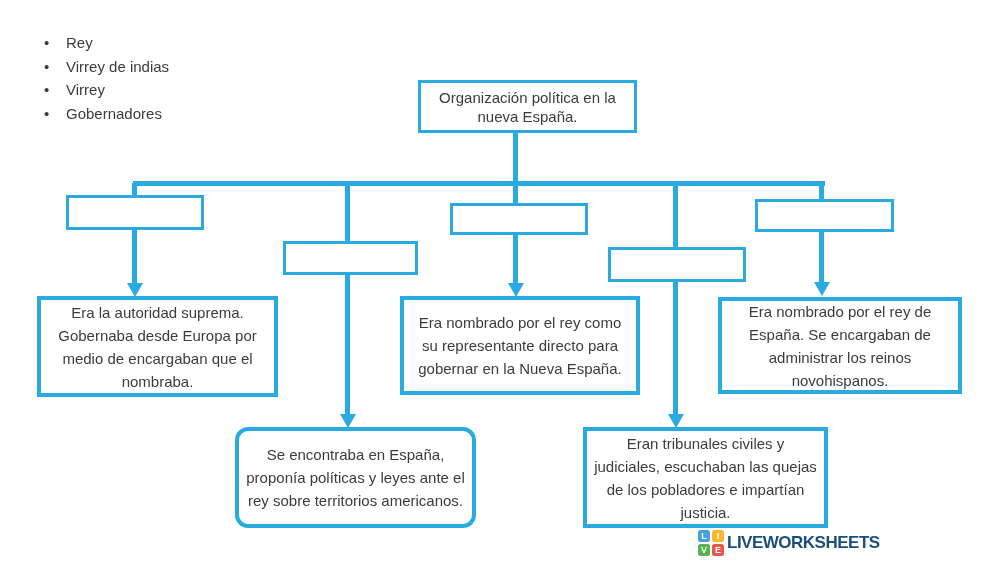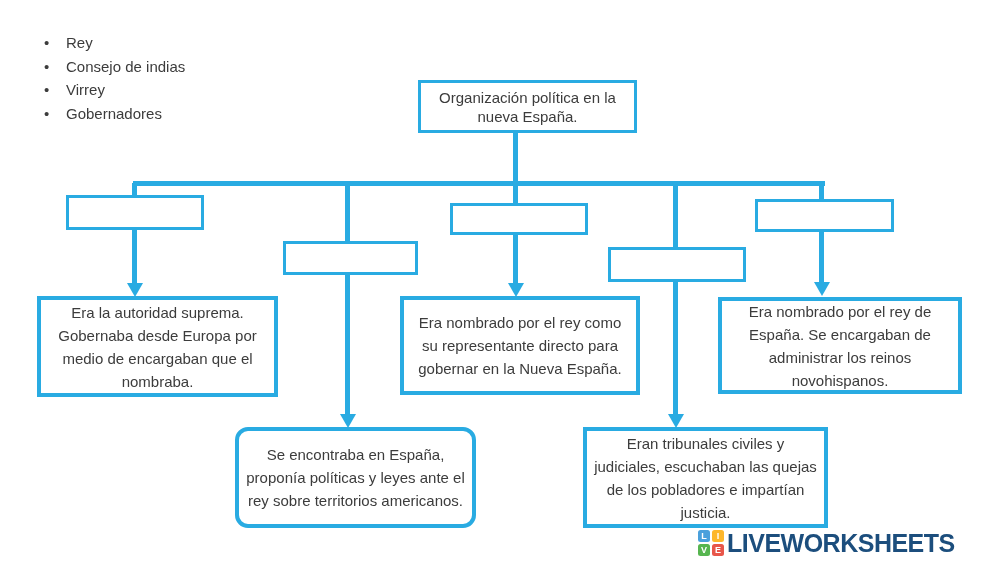--- a/index.html
+++ b/index.html
@@ -47,32 +47,32 @@
   .logo { position:absolute; left:698px; top:530px; display:flex; align-items:center; z-index:3; }
   .logo-grid {
     display:grid; grid-template-columns:12px 12px; grid-template-rows:12px 12px;
     gap:2px; margin-right:3px;
   }
   .logo-tile {
     border-radius:2.5px; color:#fff; font-size:9px; font-weight:bold;
     display:flex; align-items:center; justify-content:center; line-height:1;
   }
   .logo-word {
-    font-size:25px; font-weight:bold; letter-spacing:-0.5px;
+    font-size:17px; font-weight:bold; letter-spacing:-0.5px;
     color:var(--logo_text); line-height:26px;
   }
 </style>
 </head>
 <body style="--accent: #29abe2; --text: #3c3c3c; --logo_text: #1c4e7d;">
 
 <div id="canvas">
 
   <ul class="word-bank">
     <li>Rey</li>
-    <li>Consejo de indias</li>
+    <li>Virrey de indias</li>
     <li>Virrey</li>
     <li>Gobernadores</li>
   </ul>
 
   <div class="line" style="left:513px; top:133px; width:5px; height:50px;"></div>
   <div class="line" style="left:133px; top:181px; width:692px; height:5px;"></div>
 
   <div class="line" style="left:132px; top:183px; width:5px; height:15px;"></div>
   <div class="line" style="left:345px; top:183px; width:5px; height:61px;"></div>
   <div class="line" style="left:513px; top:183px; width:5px; height:101px;"></div>

